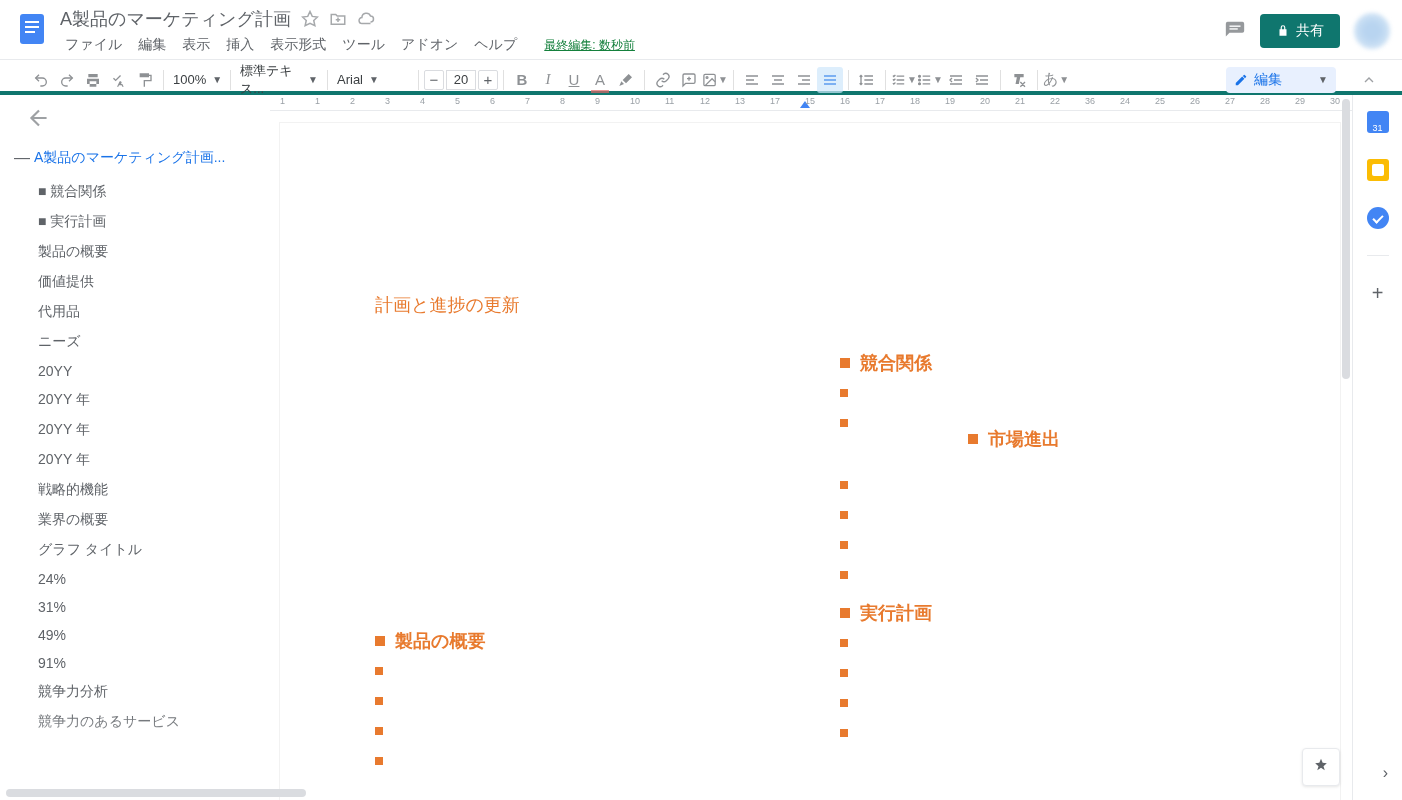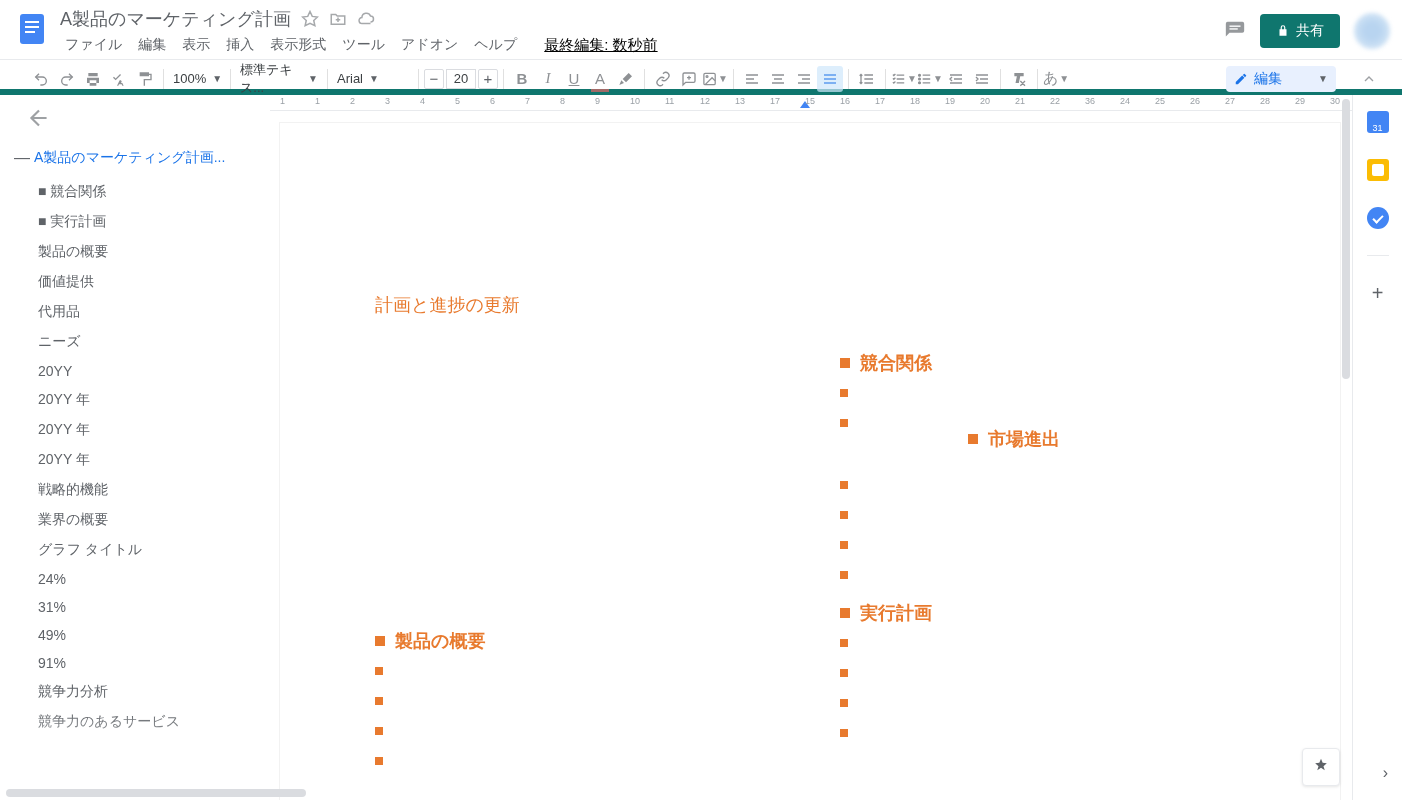--- a/index.html
+++ b/index.html
@@ -6,26 +6,26 @@
 body { font-family: Arial, "Helvetica Neue", sans-serif; background:#fff; color:#3c4043; overflow:hidden; width:1402px; height:800px; position:relative; }
 .header { height:59px; display:flex; align-items:flex-start; padding:7px 12px 0 12px; }
 .app-icon { width:40px; height:40px; display:flex; align-items:center; justify-content:center; border-radius:4px; margin-top:2px; }
 .app-icon svg { width:36px; height:36px; }
 .title-zone { flex:1; margin-left:4px; }
 .title-row { display:flex; align-items:center; gap:10px; padding-left:4px; }
 .doc-title { font-size:18px; color:#5f6368; }
 .title-icon { width:18px; height:18px; opacity:0.55; display:flex; align-items:center; justify-content:center; }
 .menu-row { display:flex; gap:2px; padding-left:2px; margin-top:3px; }
 .menu-item { font-size:14px; color:#5f6368; padding:2px 7px; border-radius:3px; }
-.last-edit { font-size:15px; color:#000000; text-decoration:underline; margin-left:18px; align-self:center; }
+.last-edit { font-size:12px; color:#15803d; text-decoration:underline; margin-left:18px; align-self:center; }
 .header-right { display:flex; align-items:center; gap:14px; margin-top:6px; }
 .comment-icon { width:22px; height:22px; opacity:0.65; }
 .share-btn { background:#0f766e; color:#fff; font-size:14px; font-weight:500; border:none; border-radius:4px; padding:8px 16px; display:flex; align-items:center; gap:6px; }
 .avatar { width:36px; height:36px; border-radius:50%; background:radial-gradient(circle,#b8d4f0 30%,#d0e3f5 70%); filter:blur(2px); }
-.toolbar { height:36px; border-top:1px solid #e8eaed; border-bottom:6px solid #0f766e; display:flex; align-items:center; padding:8px 20px 0 28px; gap:0; }
+.toolbar { height:36px; border-top:1px solid #e8eaed; border-bottom:4px solid #0f766e; display:flex; align-items:center; padding:8px 20px 0 28px; gap:0; }
 .tb-btn { width:26px; height:26px; display:flex; align-items:center; justify-content:center; opacity:0.7; border-radius:3px; flex-shrink:0; }
 .tb-btn.align-active { background:#cfe8fc; }
 .tb-sep { width:1px; height:20px; background:#e0e0e0; margin:0 5px; flex-shrink:0; }
 .tb-select { display:flex; align-items:center; font-size:13px; color:#3c4043; padding:0 4px; gap:6px; flex-shrink:0; }
 .tb-fontsize { display:flex; align-items:center; gap:2px; flex-shrink:0; }
 .fs-btn { width:20px; height:20px; border:1px solid #dadce0; border-radius:2px; display:flex; align-items:center; justify-content:center; font-size:15px; color:#5f6368; }
 .fs-val { width:30px; height:20px; border:1px solid #dadce0; display:flex; align-items:center; justify-content:center; font-size:13px; }
 .color-under { width:18px; height:3px; background:#e06666; position:absolute; bottom:0px; left:4px; }
 .tb-btn.rel { position:relative; }
 .flex-spacer { flex:1; }

